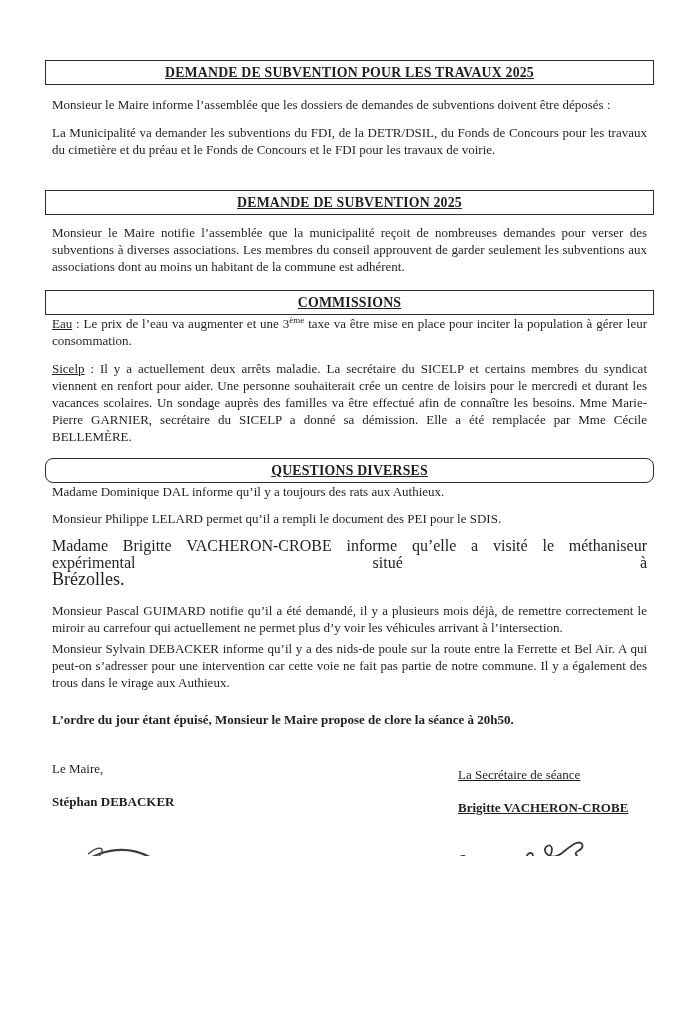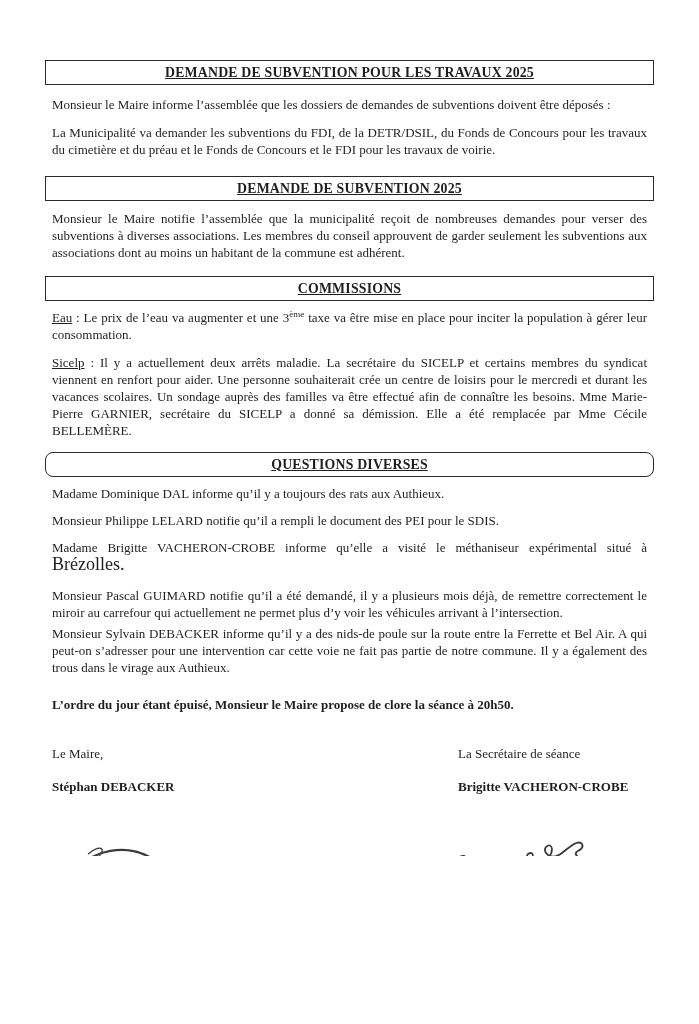--- a/index.html
+++ b/index.html
@@ -25,34 +25,34 @@
     letter-spacing:0.2px;
     text-decoration:underline;
   }
   .para{
     font-size:13px;
     line-height:17px;
     text-align:justify;
     margin:0;
   }
   .just-line{
-    font-size:13px;line-height:17px;
+    font-size:16px;line-height:17px;
     text-align:justify;text-align-last:justify;
     margin:0;
   }
   .plain-line{font-size:18px;line-height:17px;margin:0;}
   .bullets{padding-left:43px;font-size:13px;line-height:17px;}
   sup{font-size:9px;line-height:0;vertical-align:super;}
   .lead{text-decoration:underline;}
   .bold{font-weight:bold;}
   .sigrow{position:relative;font-size:13px;line-height:17px;height:17px;}
-  .sigrow .right{position:absolute;left:406px;top:0;white-space:nowrap;}
+  .sigrow .right{position:absolute;left:406px;top:6px;white-space:nowrap;text-decoration:underline;}
   .mt11{margin-top:11px;} .mt6{margin-top:6px;}
-  .mt18{margin-top:18px;} .mt9{margin-top:9px;} .mt15{margin-top:15px;}
-  .mt8{margin-top:8px;} .mt13{margin-top:13px;border-radius:8px;} .mt10{margin-top:10px;}
+  .mt18{margin-top:32px;} .mt9{margin-top:9px;} .mt15{margin-top:15px;}
+  .mt8{} .mt13{margin-top:13px;border-radius:8px;} .mt10{margin-top:10px;}
   .mt4{margin-top:4px;} .mt14{margin-top:14px;} .mt20{margin-top:20px;}
   .mt32{margin-top:32px;} .mt16{margin-top:16px;}
   .stamp-wrap{position:absolute;left:55px;top:845px;width:132px;height:132px;}
   .signature-wrap{position:absolute;left:437px;top:834px;width:190px;height:90px;}
   .page-number{position:absolute;right:44px;top:948px;font-size:10px;color:#2a2a2a;}
 </style>
 </head>
 <body>
 
 <div class="page">
@@ -71,21 +71,21 @@
   <div class="hbox mt15">
     <span class="htitle">COMMISSIONS</span>
   </div>
   <p class="para mt8"><span class="lead">Eau</span><span> : Le prix de l’eau va augmenter et une 3</span><sup>ème</sup><span> taxe va être mise en place pour inciter la population à gérer leur consommation.</span></p>
   <p class="para mt11"><span class="lead">Sicelp</span><span> : Il y a actuellement deux arrêts maladie. La secrétaire du SICELP et certains membres du syndicat viennent en renfort pour aider. Une personne souhaiterait crée un centre de loisirs pour le mercredi et durant les vacances scolaires. Un sondage auprès des familles va être effectué afin de connaître les besoins. Mme Marie-Pierre GARNIER, secrétaire du SICELP a donné sa démission. Elle a été remplacée par Mme Cécile BELLEMÈRE.</span></p>
 
   <div class="hbox mt13">
     <span class="htitle">QUESTIONS DIVERSES</span>
   </div>
   <p class="para mt8">Madame Dominique DAL informe qu’il y a toujours des rats aux Authieux.</p>
-  <p class="para mt10">Monsieur Philippe LELARD notifie qu’il a rempli le document des PEI pour le SDIS.</p>
+  <p class="para mt10">Monsieur Philippe LELARD permet qu’il a rempli le document des PEI pour le SDIS.</p>
   <div class="mt10">
     <div class="just-line">Madame Brigitte VACHERON-CROBE informe qu’elle a visité le méthaniseur expérimental situé à</div>
     <div class="plain-line">Brézolles.</div>
   </div>
   <p class="para mt14">Monsieur Pascal GUIMARD notifie qu’il a été demandé, il y a plusieurs mois déjà, de remettre correctement le miroir au carrefour qui actuellement ne permet plus d’y voir les véhicules arrivant à l’intersection.</p>
   <p class="para mt4">Monsieur Sylvain DEBACKER informe qu’il y a des nids-de poule sur la route entre la Ferrette et Bel Air. A qui peut-on s’adresser pour une intervention car cette voie ne fait pas partie de notre commune. Il y a également des trous dans le virage aux Authieux.</p>
 
   <p class="para bold mt20">L’ordre du jour étant épuisé, Monsieur le Maire propose de clore la séance à 20h50.</p>
 
   <div class="sigrow mt32">

